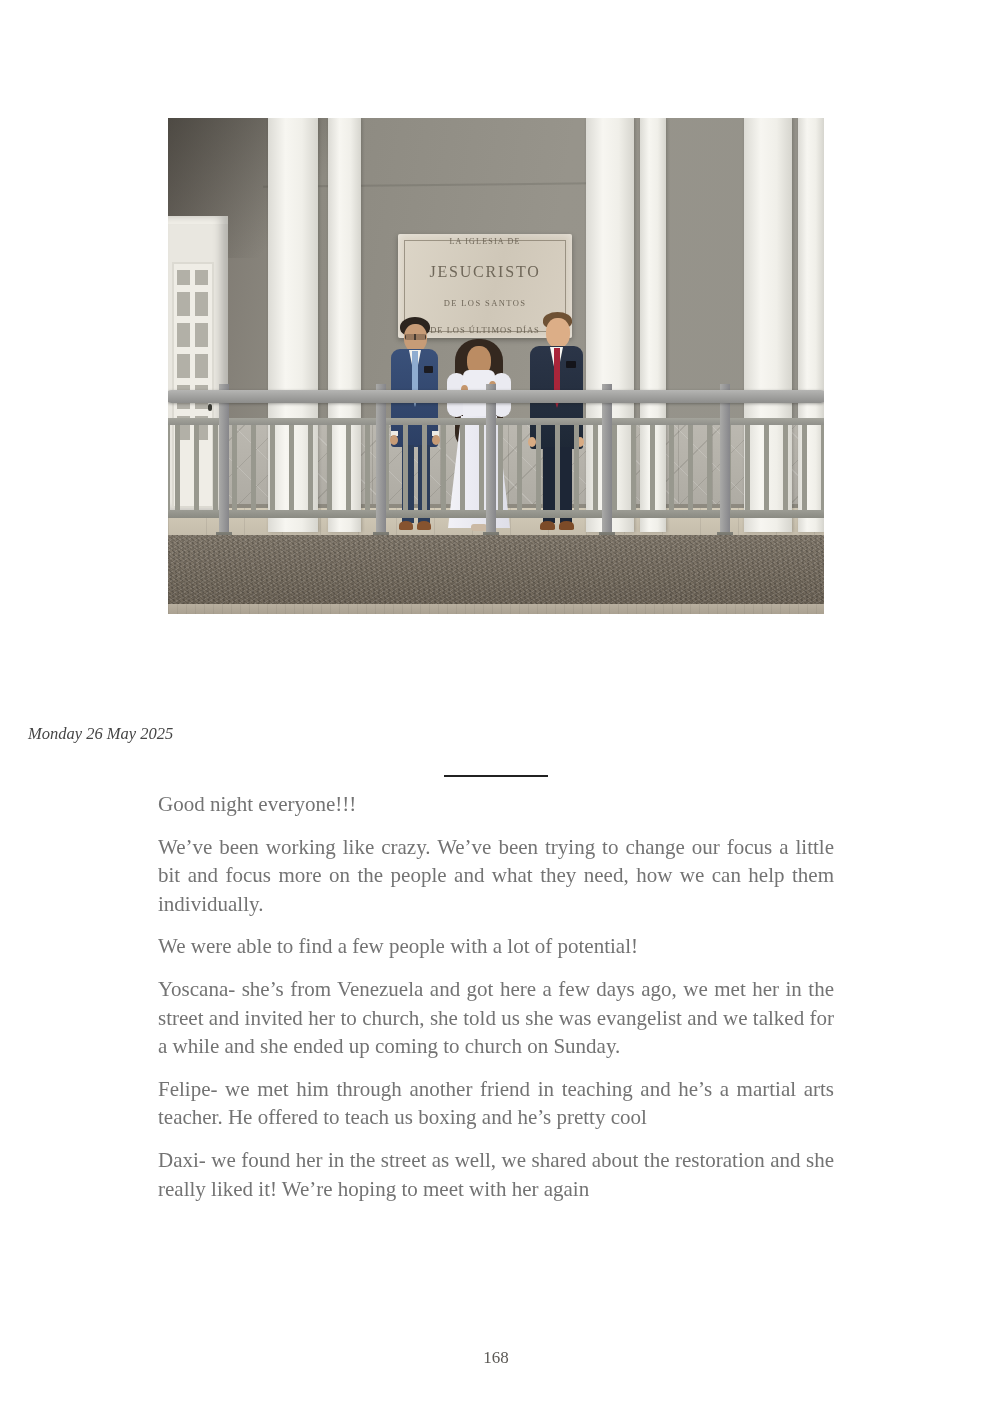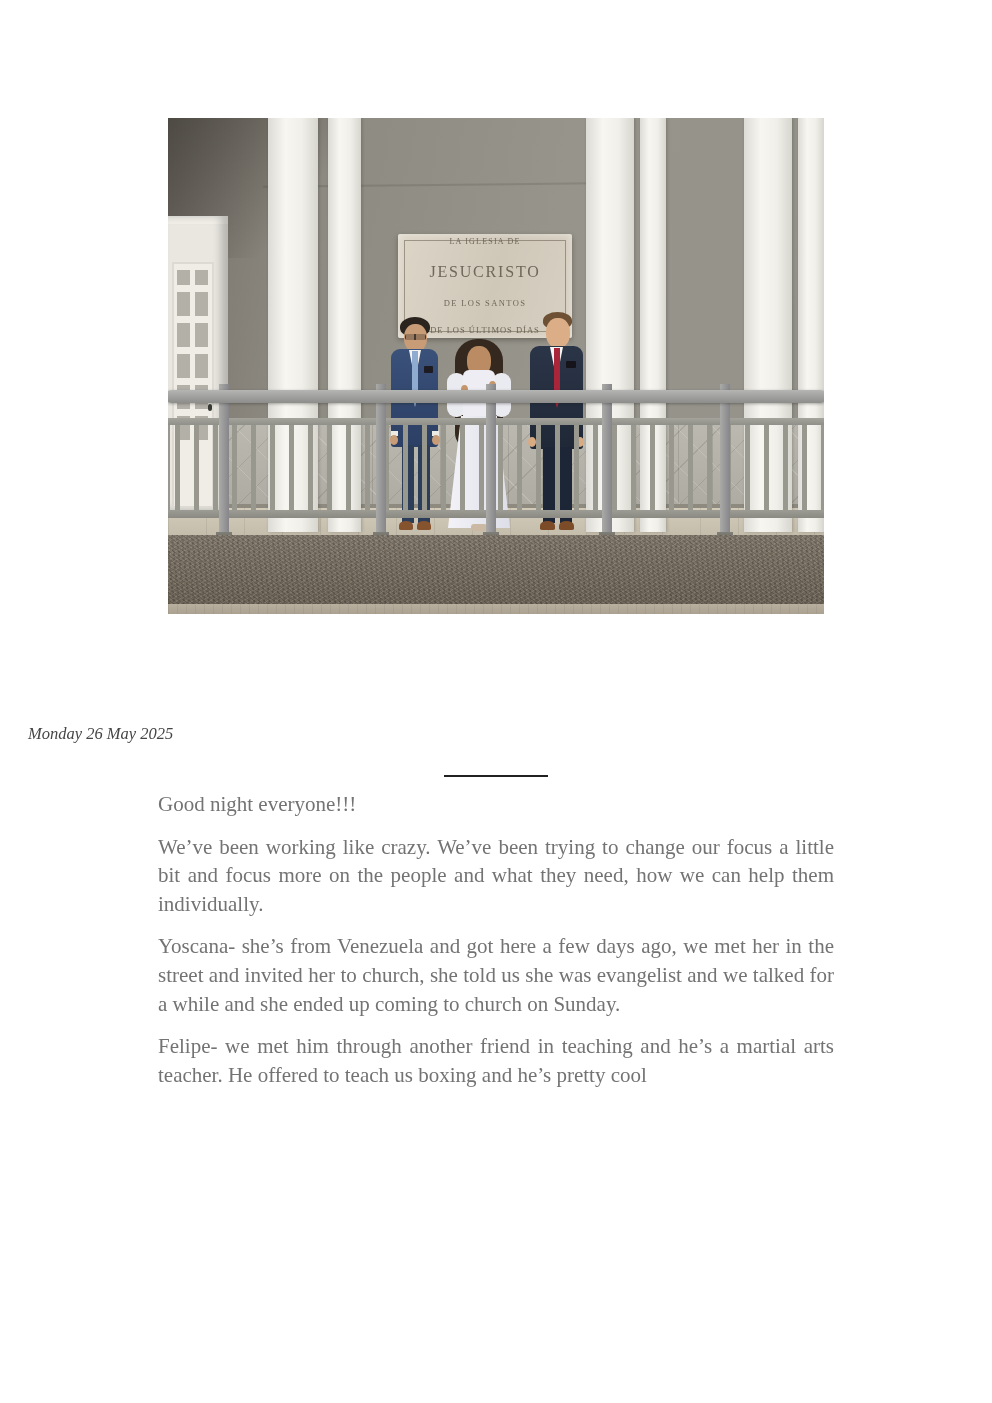--- a/index.html
+++ b/index.html
@@ -230,17 +230,20 @@
     <div class="curb"></div>
     <div class="curb-strip"></div>
   </figure>
 
   <div class="date">Monday 26 May 2025</div>
   <div class="divider"></div>
 
   <div class="content">
     <p>Good night everyone!!!</p>
     <p>We’ve been working like crazy. We’ve been trying to change our focus a little bit and focus more on the people and what they need, how we can help them individually.</p>
+    <p>We were able to find a few people with a lot of potential!</p>
     <p>Yoscana- she’s from Venezuela and got here a few days ago, we met her in the street and invited her to church, she told us she was evangelist and we talked for a while and she ended up coming to church on Sunday.</p>
     <p>Felipe- we met him through another friend in teaching and he’s a martial arts teacher. He offered to teach us boxing and he’s pretty cool</p>
+    <p>Daxi- we found her in the street as well, we shared about the restoration and she really liked it! We’re hoping to meet with her again</p>
   </div>
 
+  <div class="page-number">168</div>
 </div>
 
 </body></html>

